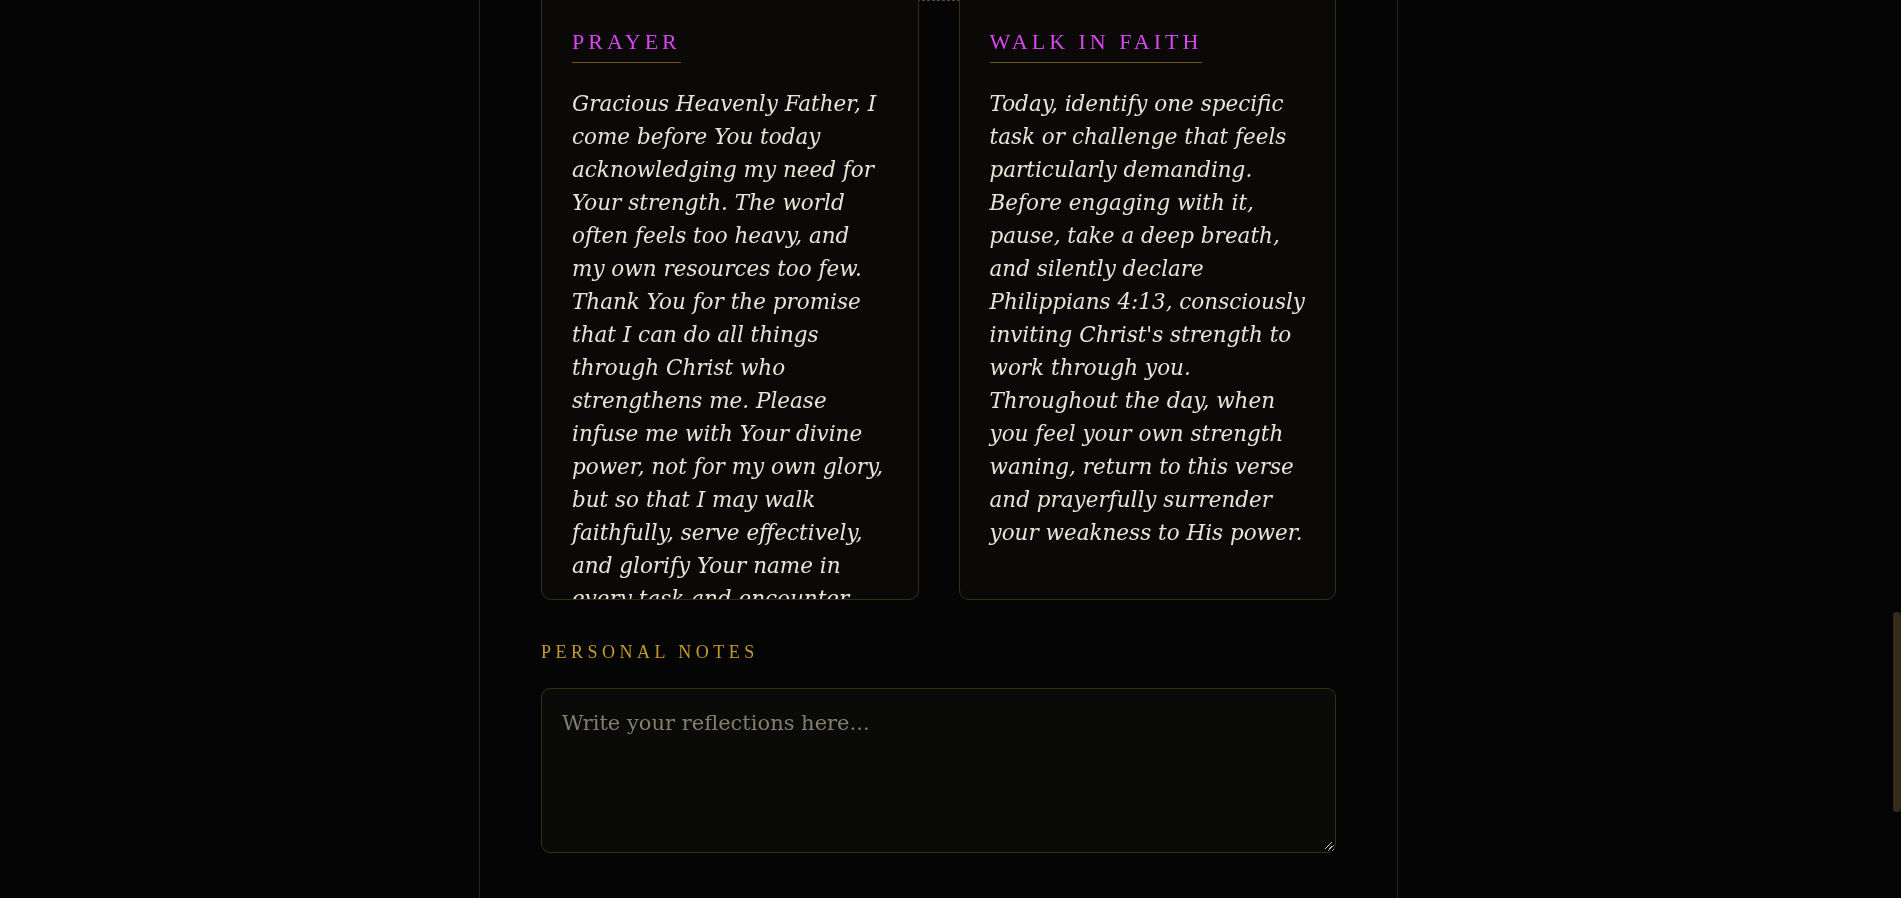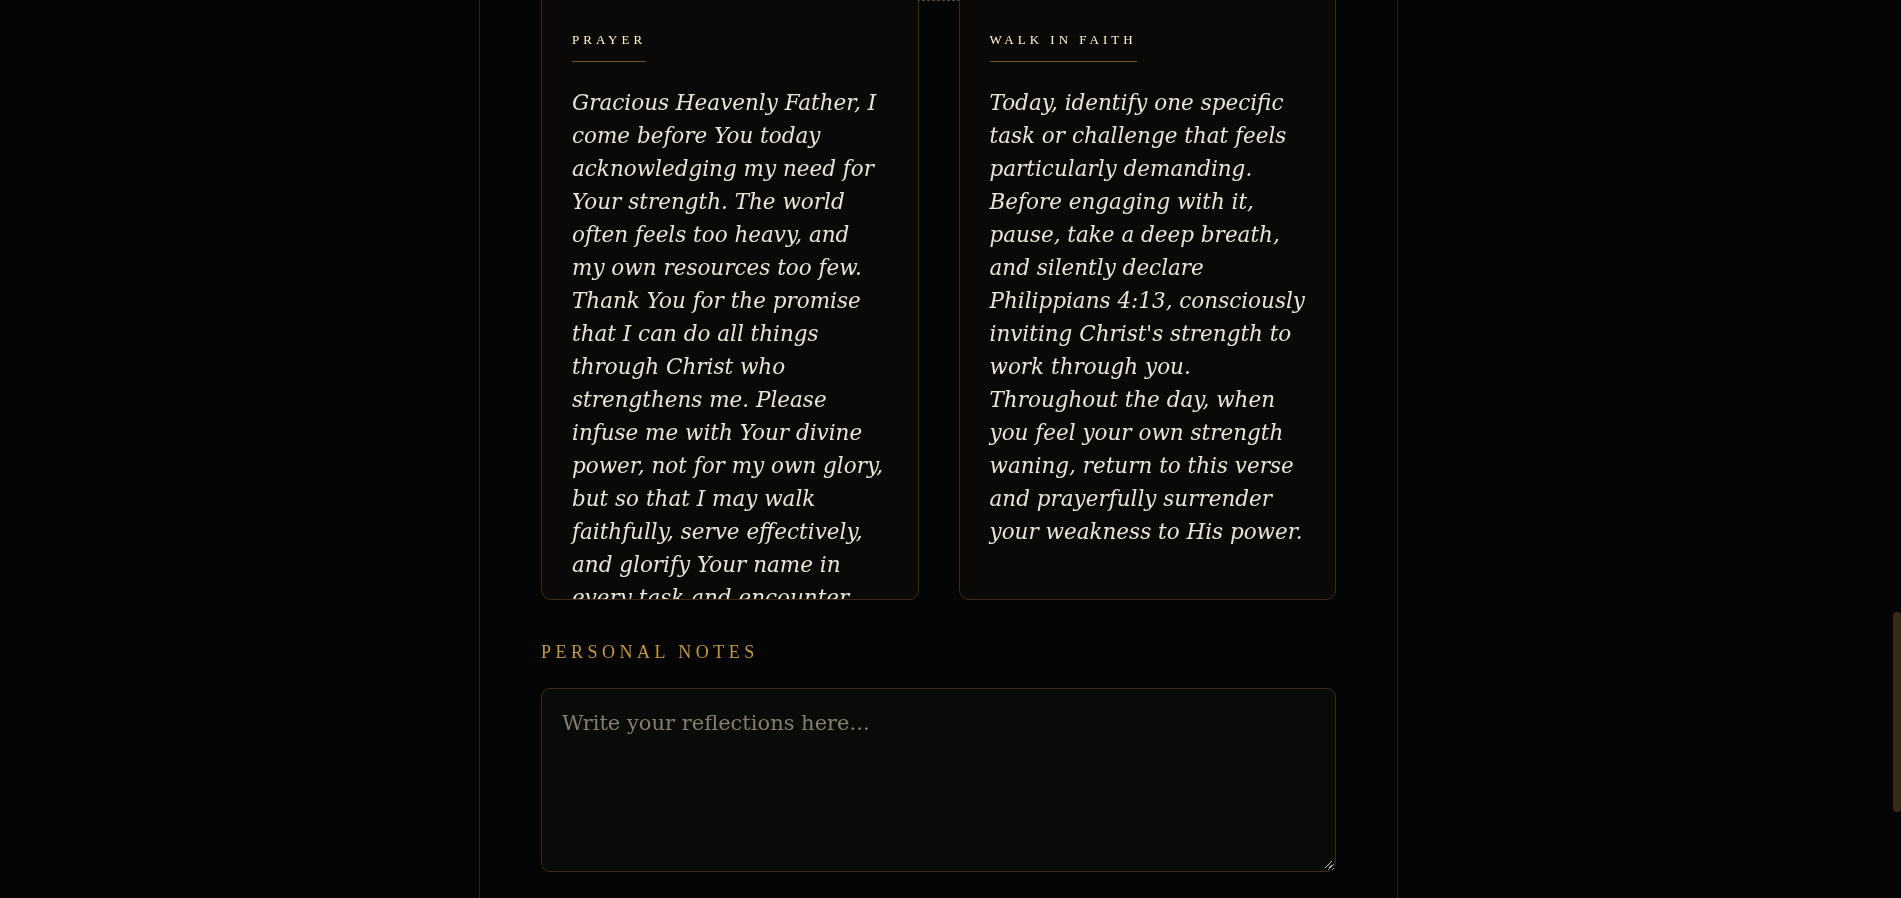--- a/index.html
+++ b/index.html
@@ -35,25 +35,25 @@
     height: 612px;
     background: #0a0907;
     border: 1px solid #3a2d15;
     border-radius: 10px;
     padding: 40px 30px 30px 30px;
     overflow: hidden;
   }
   .card-title {
     display: inline-block;
     font-family: "Liberation Serif", serif;
-    font-size: 13px;
+    font-size: 22px;
     font-weight: normal;
     letter-spacing: 4px;
-    color: #fef9c3;
-    padding-bottom: 13px;
+    color: #d946ef;
+    padding-bottom: 7px;
     border-bottom: 1px solid #6b5520;
     white-space: nowrap;
   }
   .card-body {
     margin-top: 24px;
     font-size: 21.5px;
     line-height: 33px;
     color: #e8e4d7;
     font-style: italic;
   }
@@ -67,21 +67,21 @@
     font-family: "Liberation Serif", serif;
     font-size: 18px;
     font-weight: normal;
     letter-spacing: 4.5px;
     color: #c49a2e;
   }
   .notes-textarea-wrap { position: relative; margin-top: 25px; }
   .notes-textarea {
     display: block;
     width: 100%;
-    height: 184px;
+    height: 165px;
     background: #0a0a08;
     border: 1px solid #3a2d15;
     border-radius: 9px;
     padding: 22px 20px;
     font-family: "DejaVu Serif", serif;
     font-size: 21px;
     color: #e8e4d7;
     resize: vertical;
     outline: none;
   }

